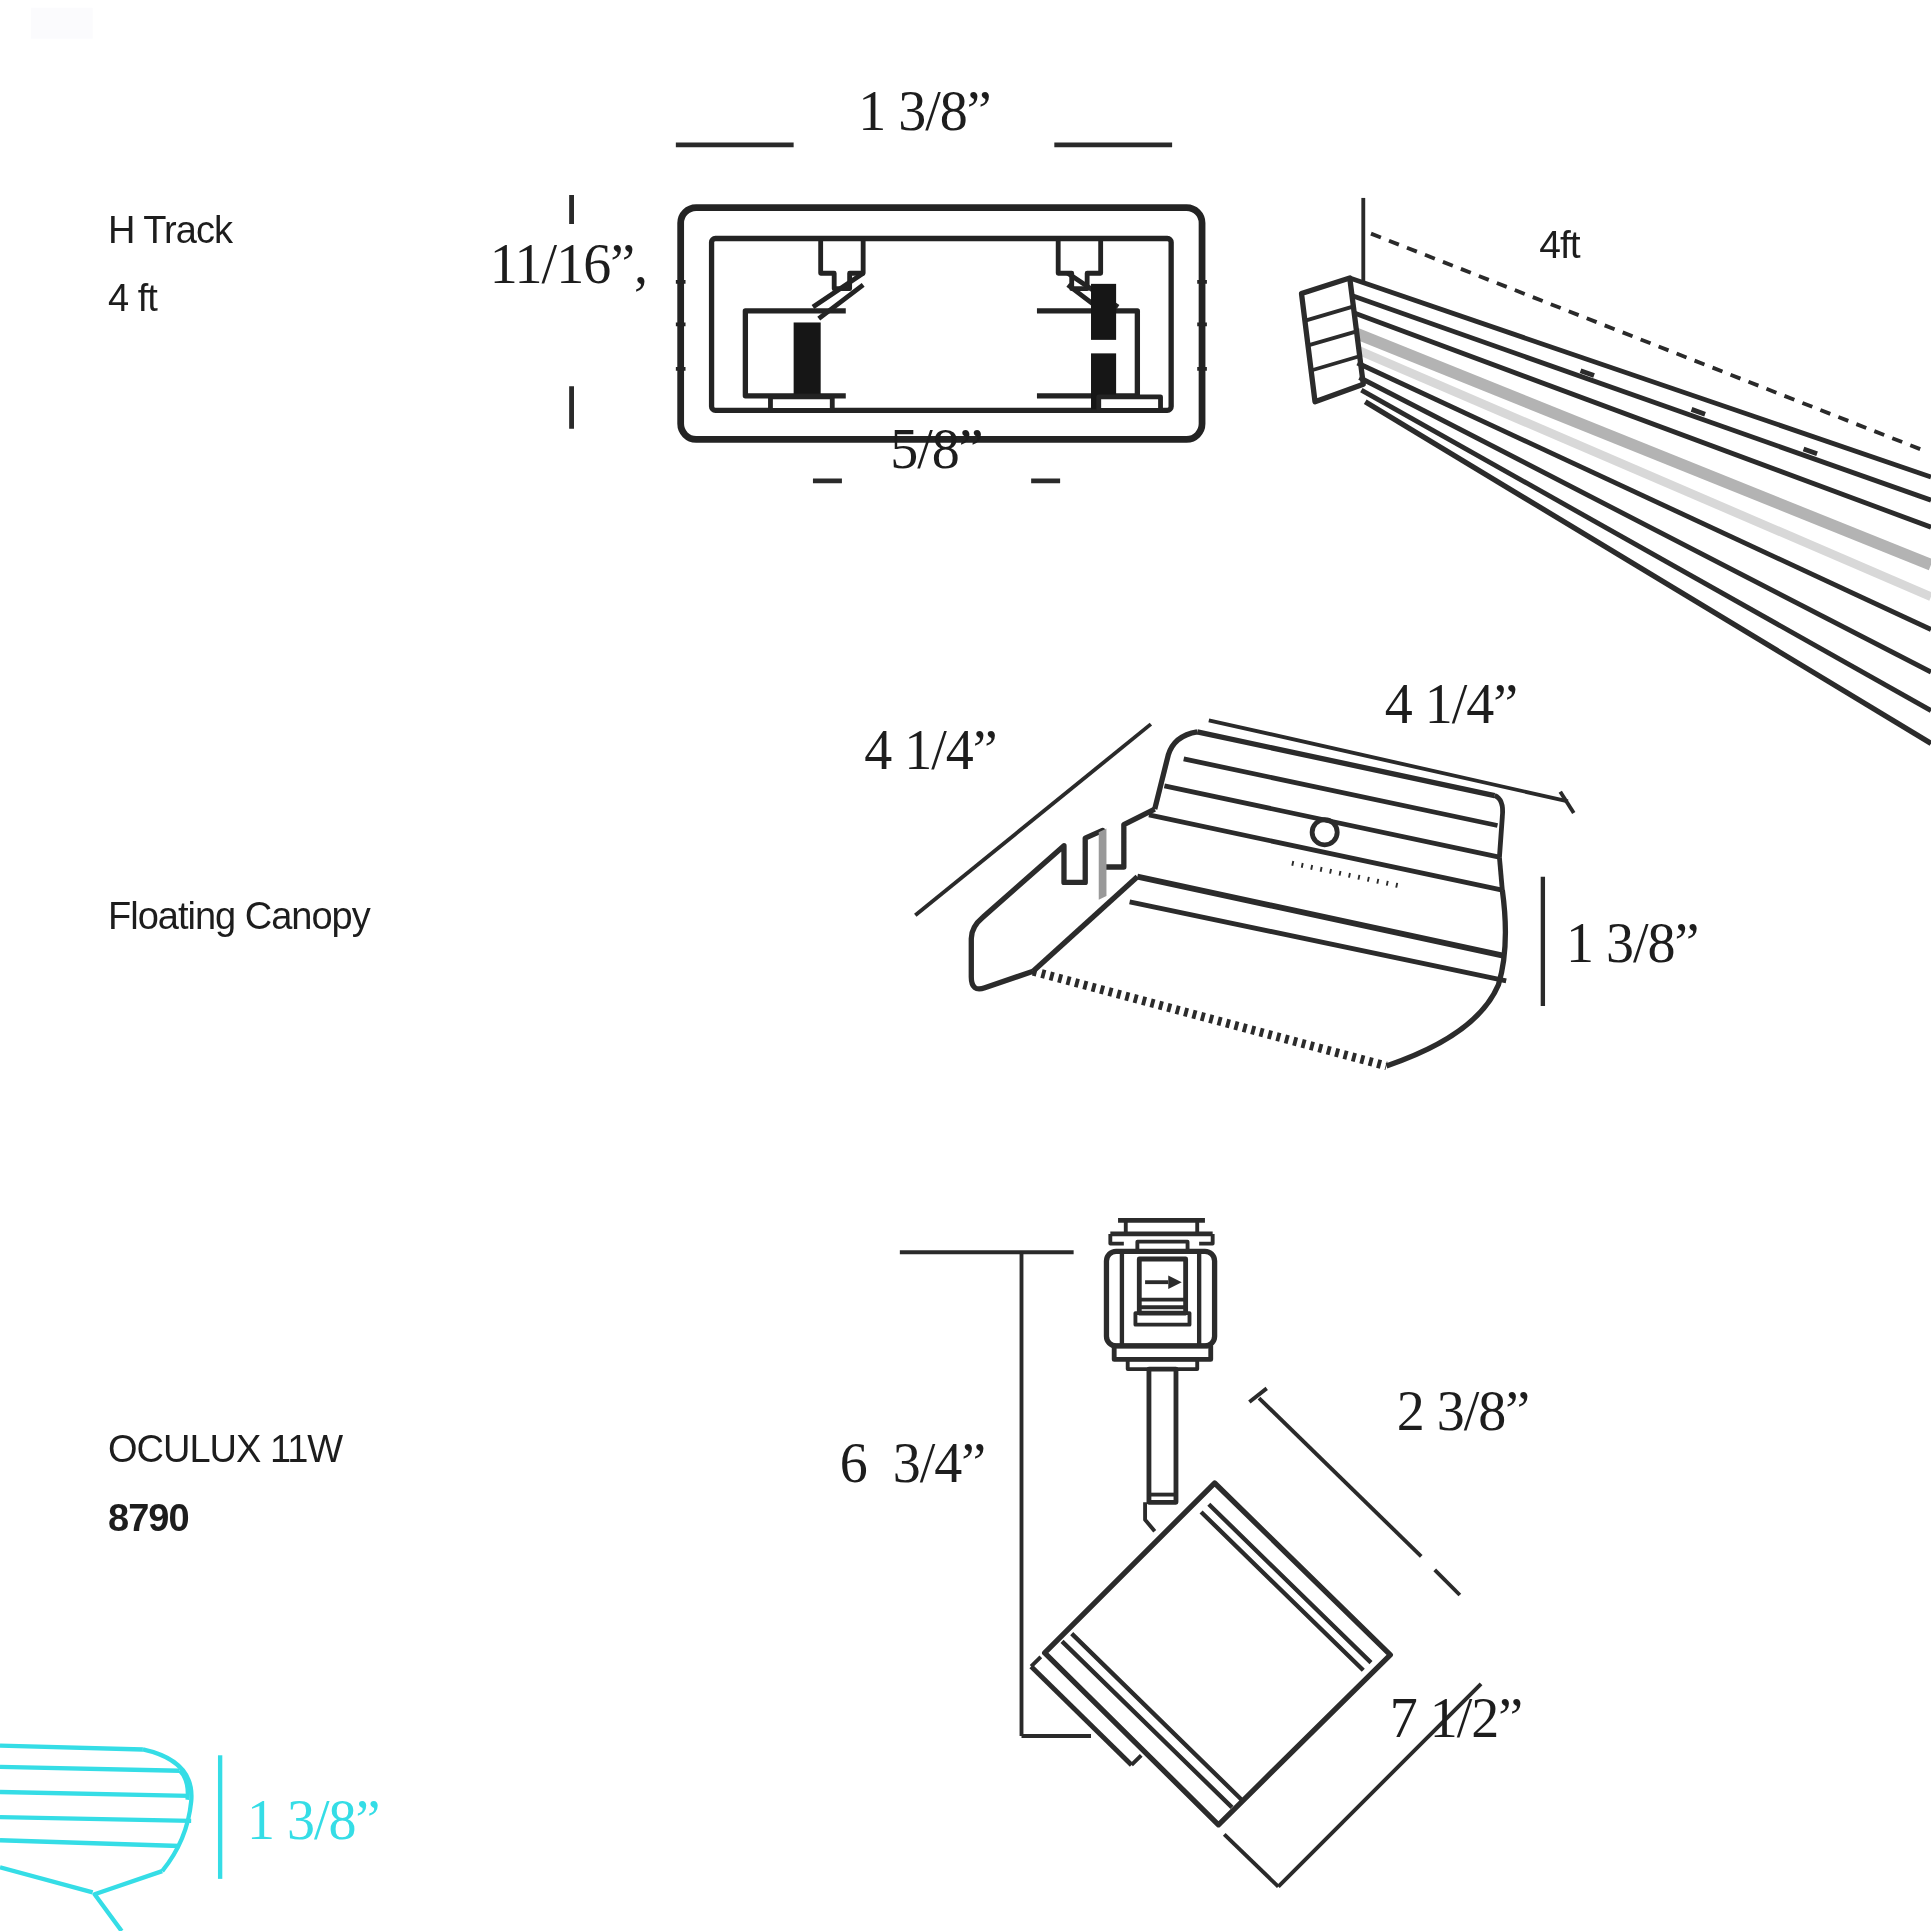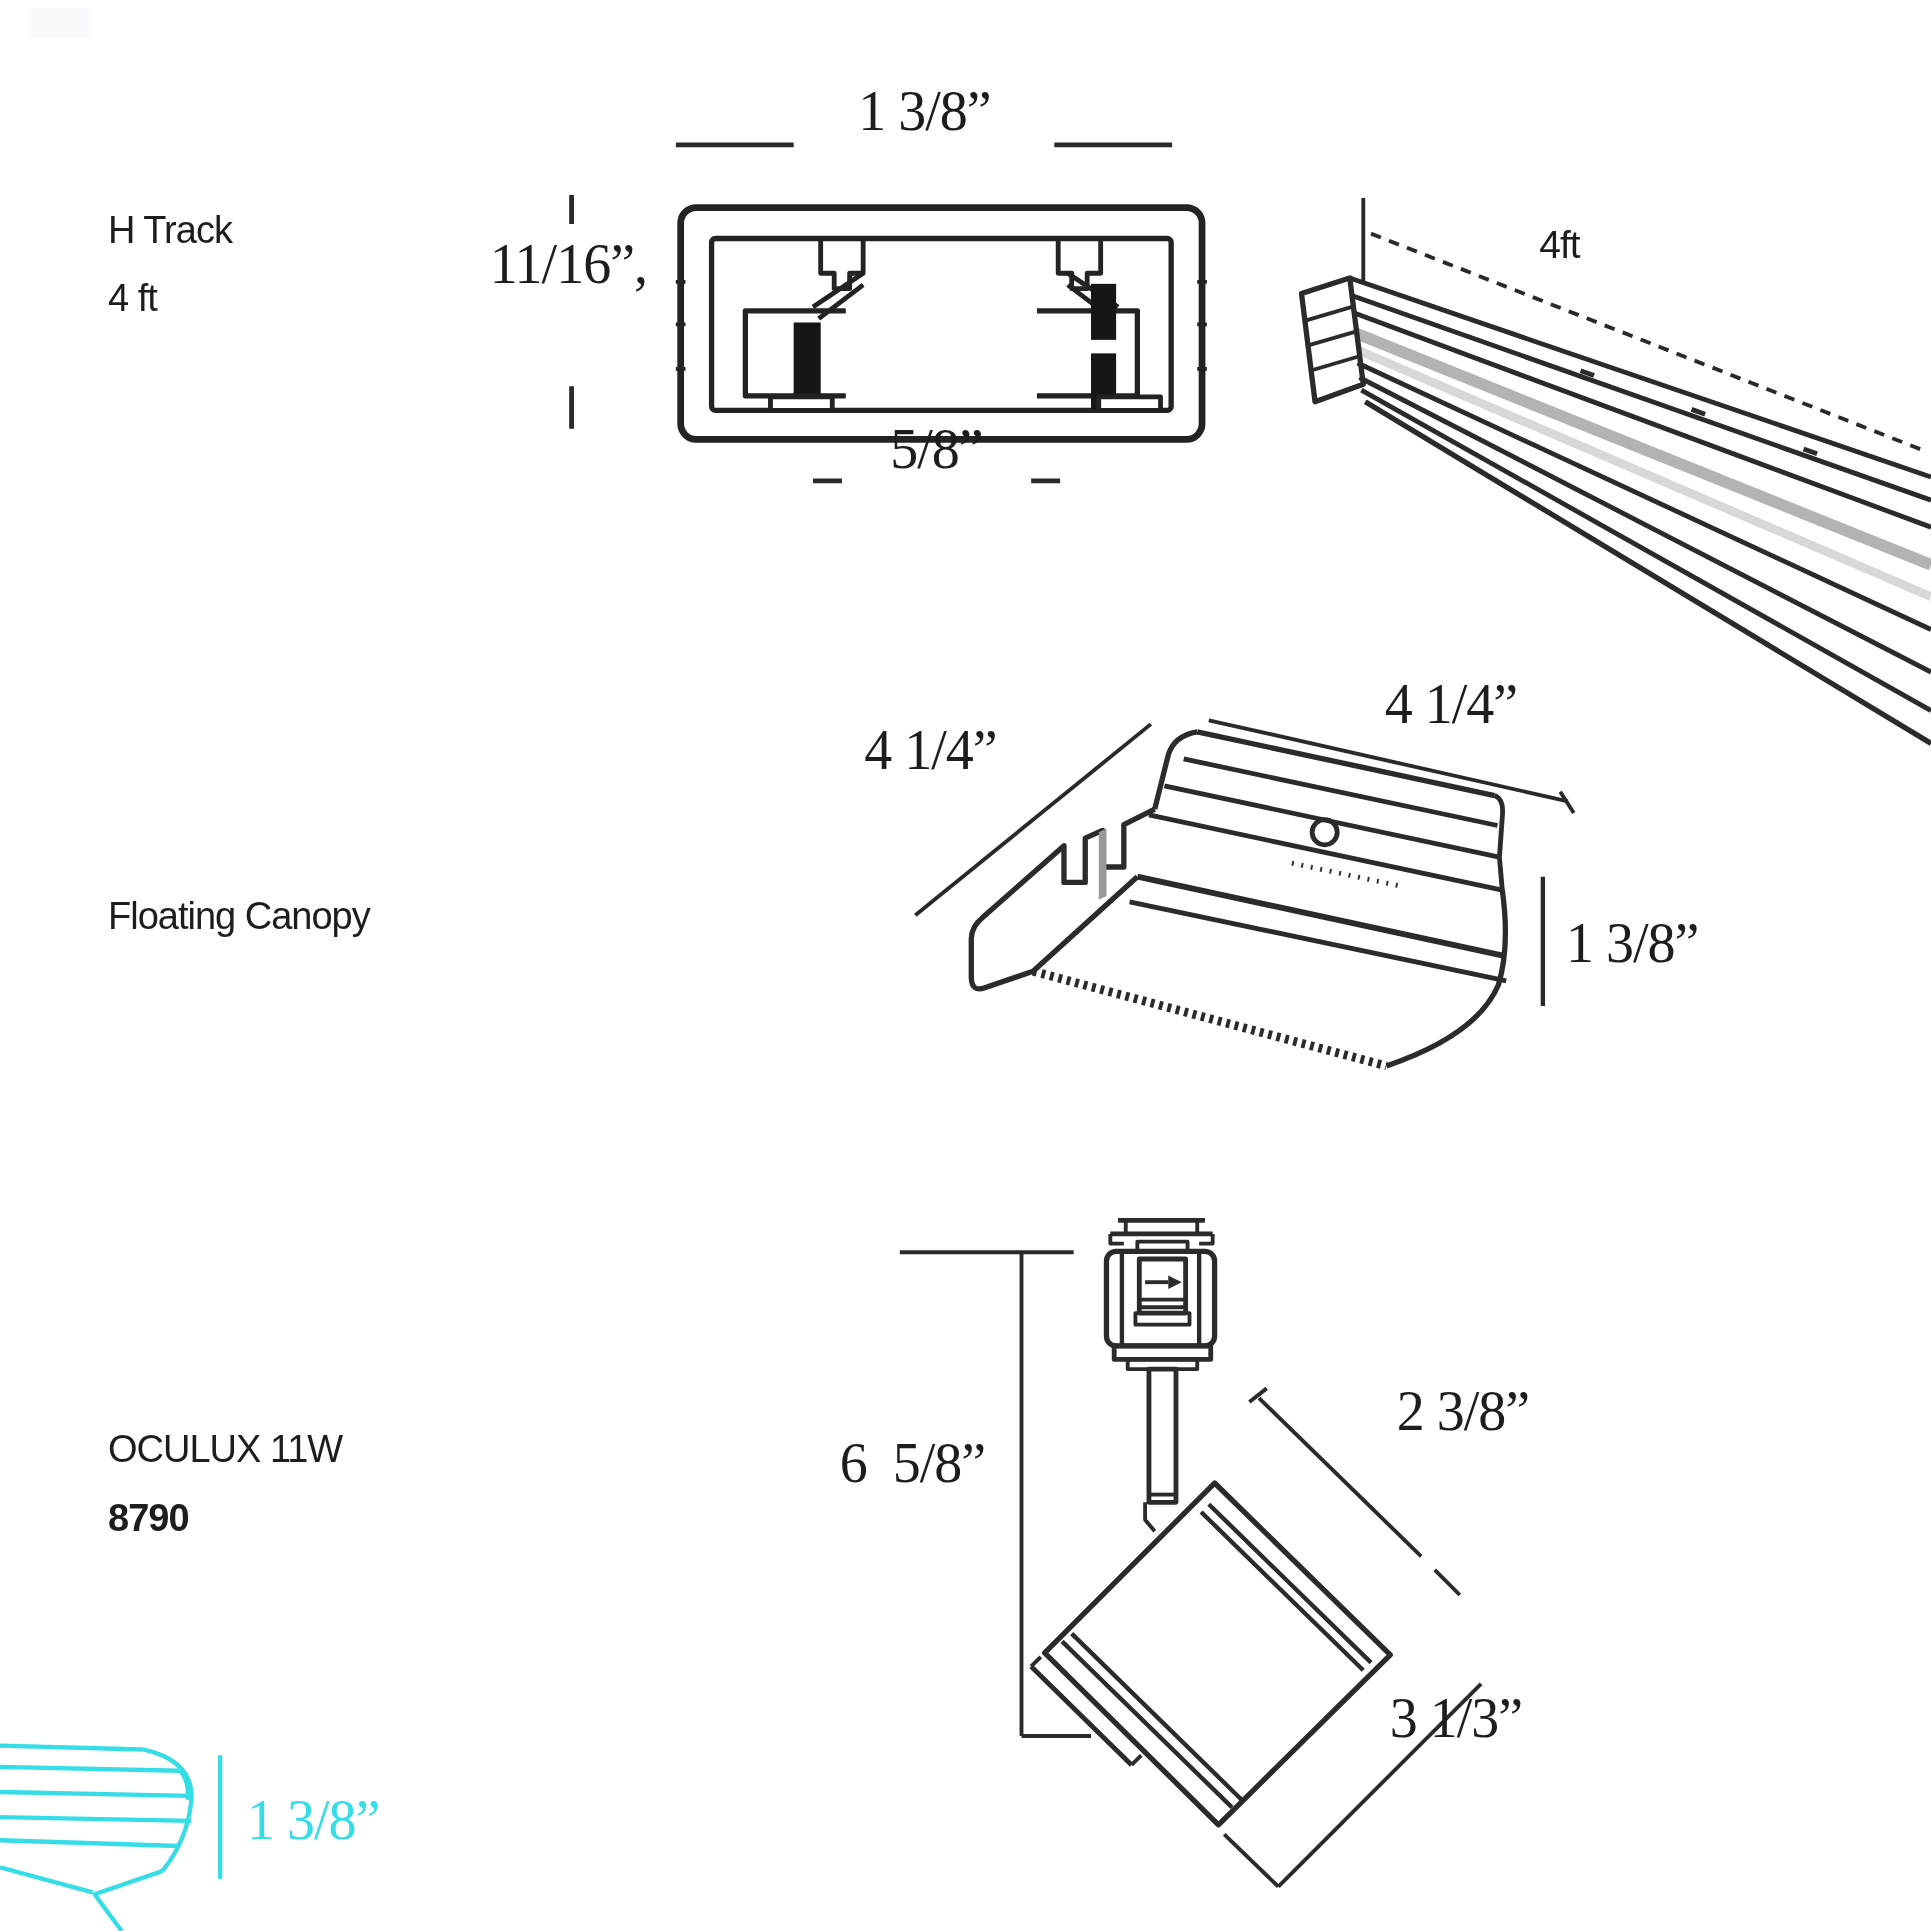--- a/index.html
+++ b/index.html
@@ -164,19 +164,19 @@
   <div class="lbl sz58 ctr" style="left:864px;top:419px;width:145px;">5/8”</div>
   <div class="lbl sz62 ctr" style="left:1492px;top:224px;width:135px;">4ft</div>
 
   <div class="lbl sz60" style="left:108px;top:896px;">Floating Canopy</div>
   <div class="lbl sz58 ctr" style="left:828px;top:720px;width:205px;">4 1/4”</div>
   <div class="lbl sz58 ctr" style="left:1347px;top:674px;width:208px;">4 1/4”</div>
   <div class="lbl sz58" style="left:1566px;top:913px;">1 3/8”</div>
 
   <div class="lbl sz60" style="left:108px;top:1429px;">OCULUX 11W</div>
   <div class="lbl sz60 bold" style="left:108px;top:1498px;">8790</div>
-  <div class="lbl sz58 ctr" style="left:787px;top:1433px;width:251px;white-space:pre;">6  5/8”</div>
+  <div class="lbl sz58 ctr" style="left:787px;top:1433px;width:251px;white-space:pre;">6  3/4”</div>
   <div class="lbl sz58 ctr" style="left:1352px;top:1381px;width:222px;">2 3/8”</div>
-  <div class="lbl sz58 ctr" style="left:1340px;top:1688px;width:232px;">3 1/3”</div>
+  <div class="lbl sz58 ctr" style="left:1340px;top:1688px;width:232px;">7 1/2”</div>
 
   <div class="lbl sz58 cyan" style="left:247px;top:1790px;">1 3/8”</div>
 </div>
 
 
 </body></html>

